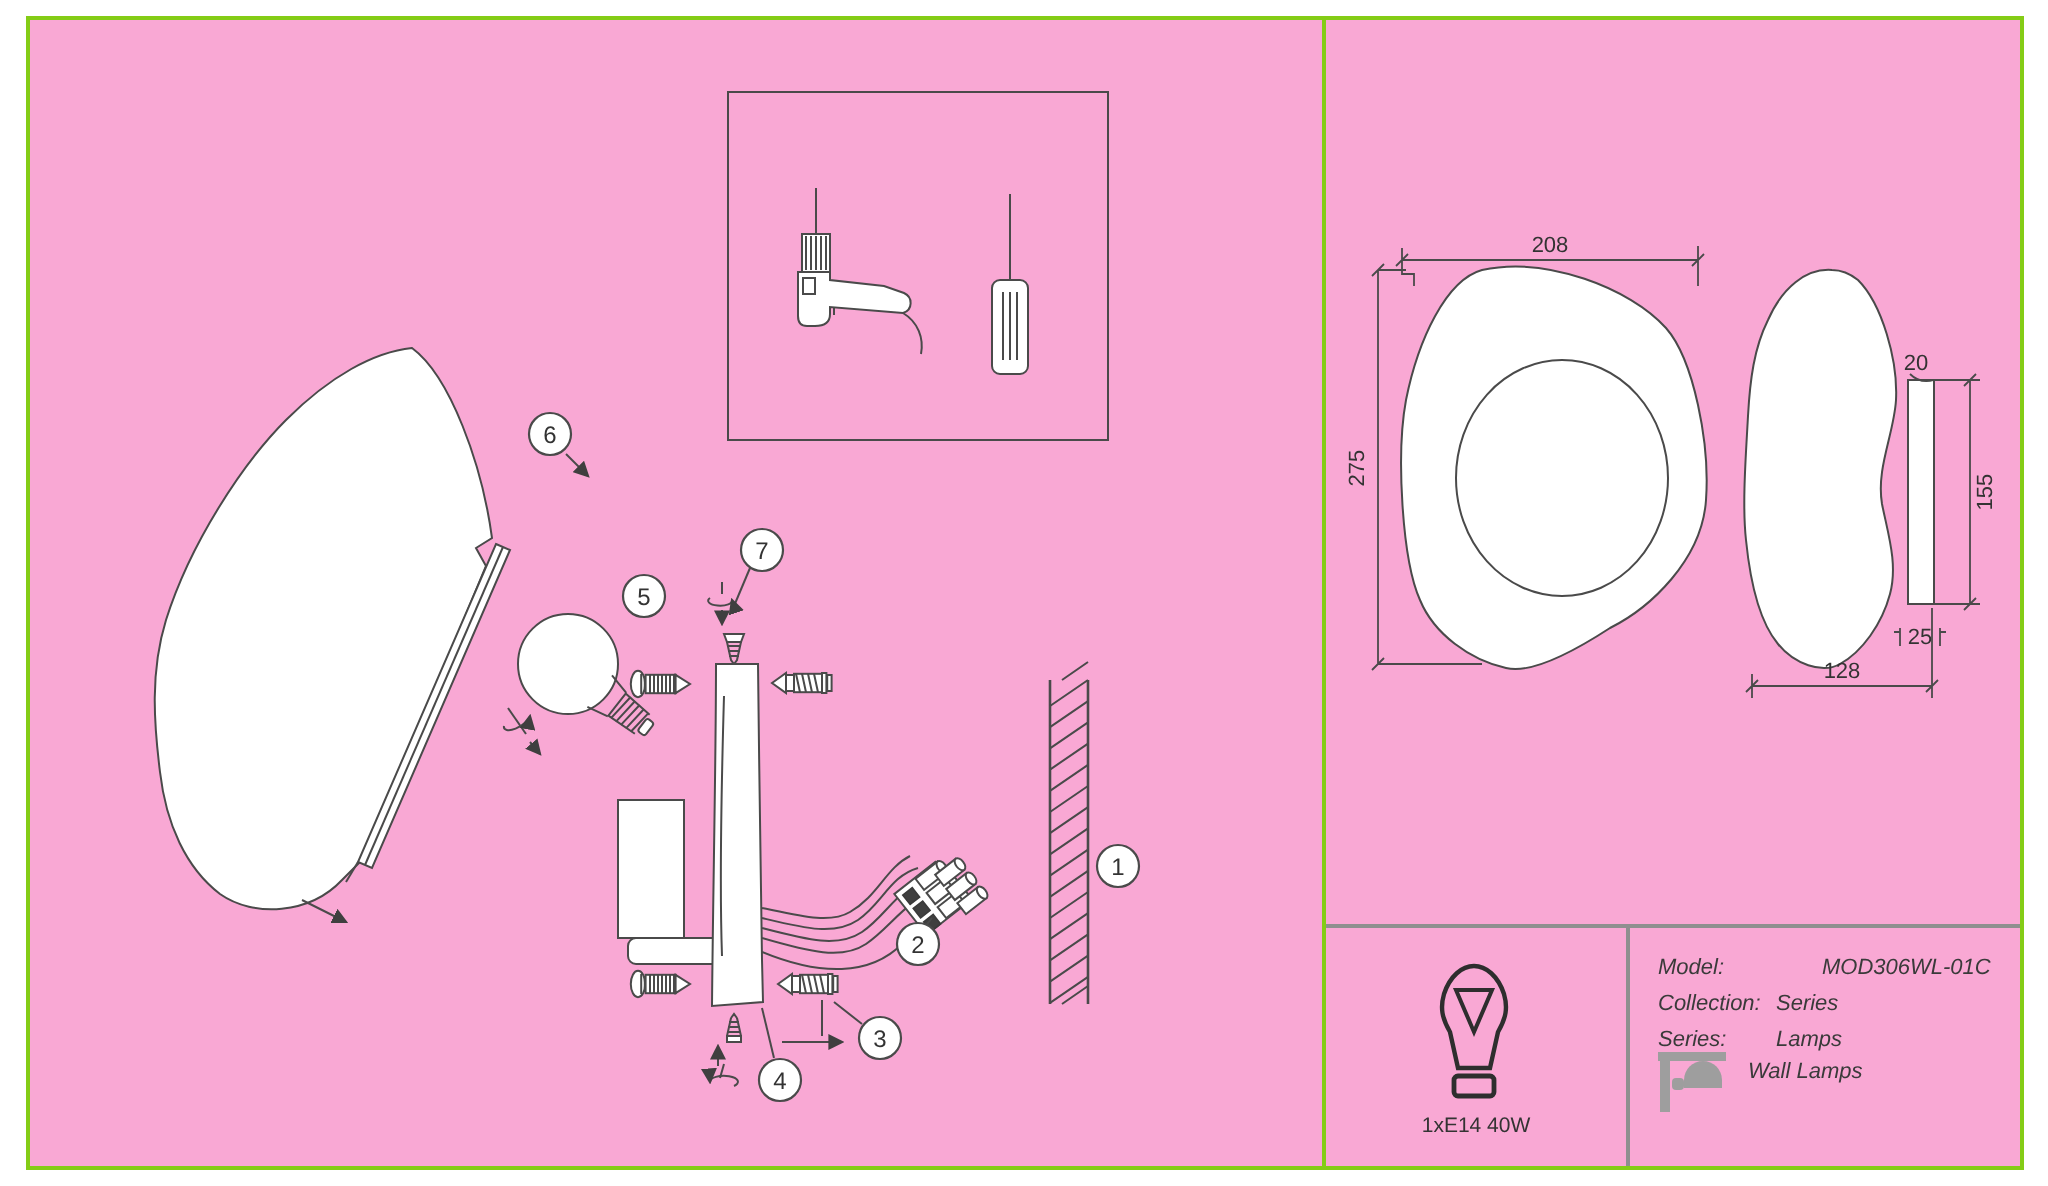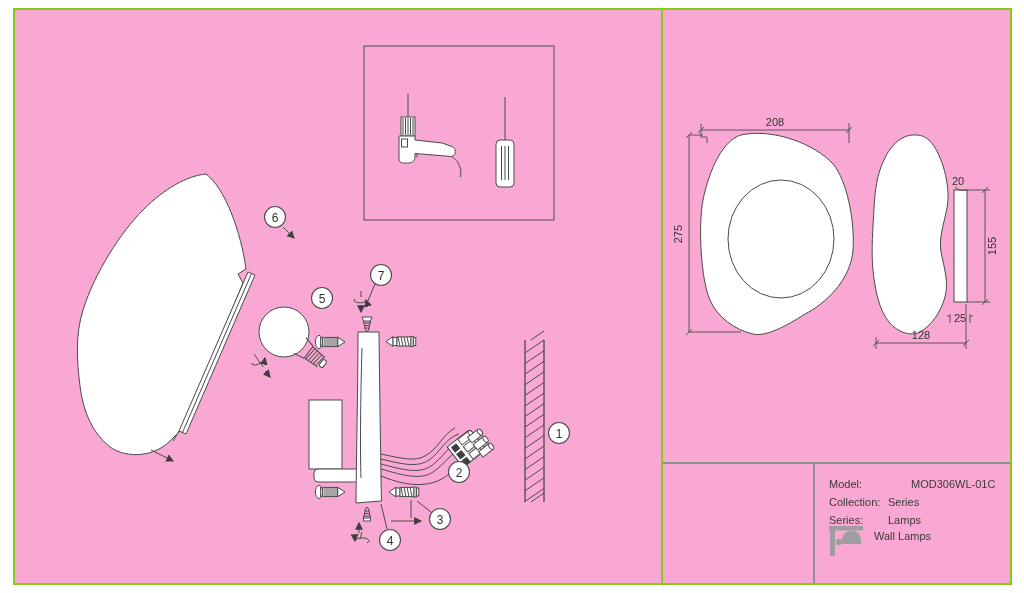--- a/index.html
+++ b/index.html
@@ -241,22 +241,32 @@
 
       <g>
         <path class="dim" d="M213,327 V339 M303,294 V339 M213,333 H303 M210,336 L216,330 M300,336 L306,330"></path>
         <text class="dnum" x="258" y="329">128</text>
       </g>
     </svg>
 
     <div class="hline" style="top:452px;"></div>
     <div class="vline" style="left:150px;top:454px;"></div>
 
-
-    <div class="cell" style="left:152px;top:454px;width:195px;height:121px;">
+    <div class="cell" style="left:0;top:454px;width:150px;height:121px;">
+      <svg width="150" height="121" viewBox="0 0 150 121">
+        <g fill="none" stroke="#2e2e2e" stroke-width="2.2">
+          <path d="M62,52 C58,45 57,40 59,33 C62,24 68,19 74,19 C80,19 86,24 89,33 C91,40 90,45 86,52 L82,70 L66,70 Z"></path>
+          <path d="M65,31 L83,31 L74,52 Z" stroke-width="2"></path>
+          <rect x="64" y="74" width="20" height="10" rx="2" stroke-width="2.4"></rect>
+        </g>
+        <text class="bulbtxt" x="75" y="102">1xE14 40W</text>
+      </svg>
+    </div>
+
+    <div class="cell" style="left:152px;top:454px;width:195px;height:121px;font-style:italic;">
       <div class="spec-label" style="left:14px;top:14px;">Model:</div>
       <div class="spec-value" style="left:64px;top:14px;margin-left:32px;">MOD306WL-01C</div>
       <div class="spec-label" style="left:14px;top:32px;">Collection:</div>
       <div class="spec-value" style="left:73px;top:32px;">Series</div>
       <div class="spec-label" style="left:14px;top:50px;text-align:right;">Series:</div>
       <div class="spec-value" style="left:73px;top:50px;">Lamps</div>
       <div class="spec-value" style="left:59px;top:66px;">Wall Lamps</div>
       <svg width="40" height="38" viewBox="0 0 40 38" style="position:absolute;left:12px;top:58px;">
         <g fill="#9e9e9e">
           <rect x="2" y="4" width="34" height="4.5"></rect>

